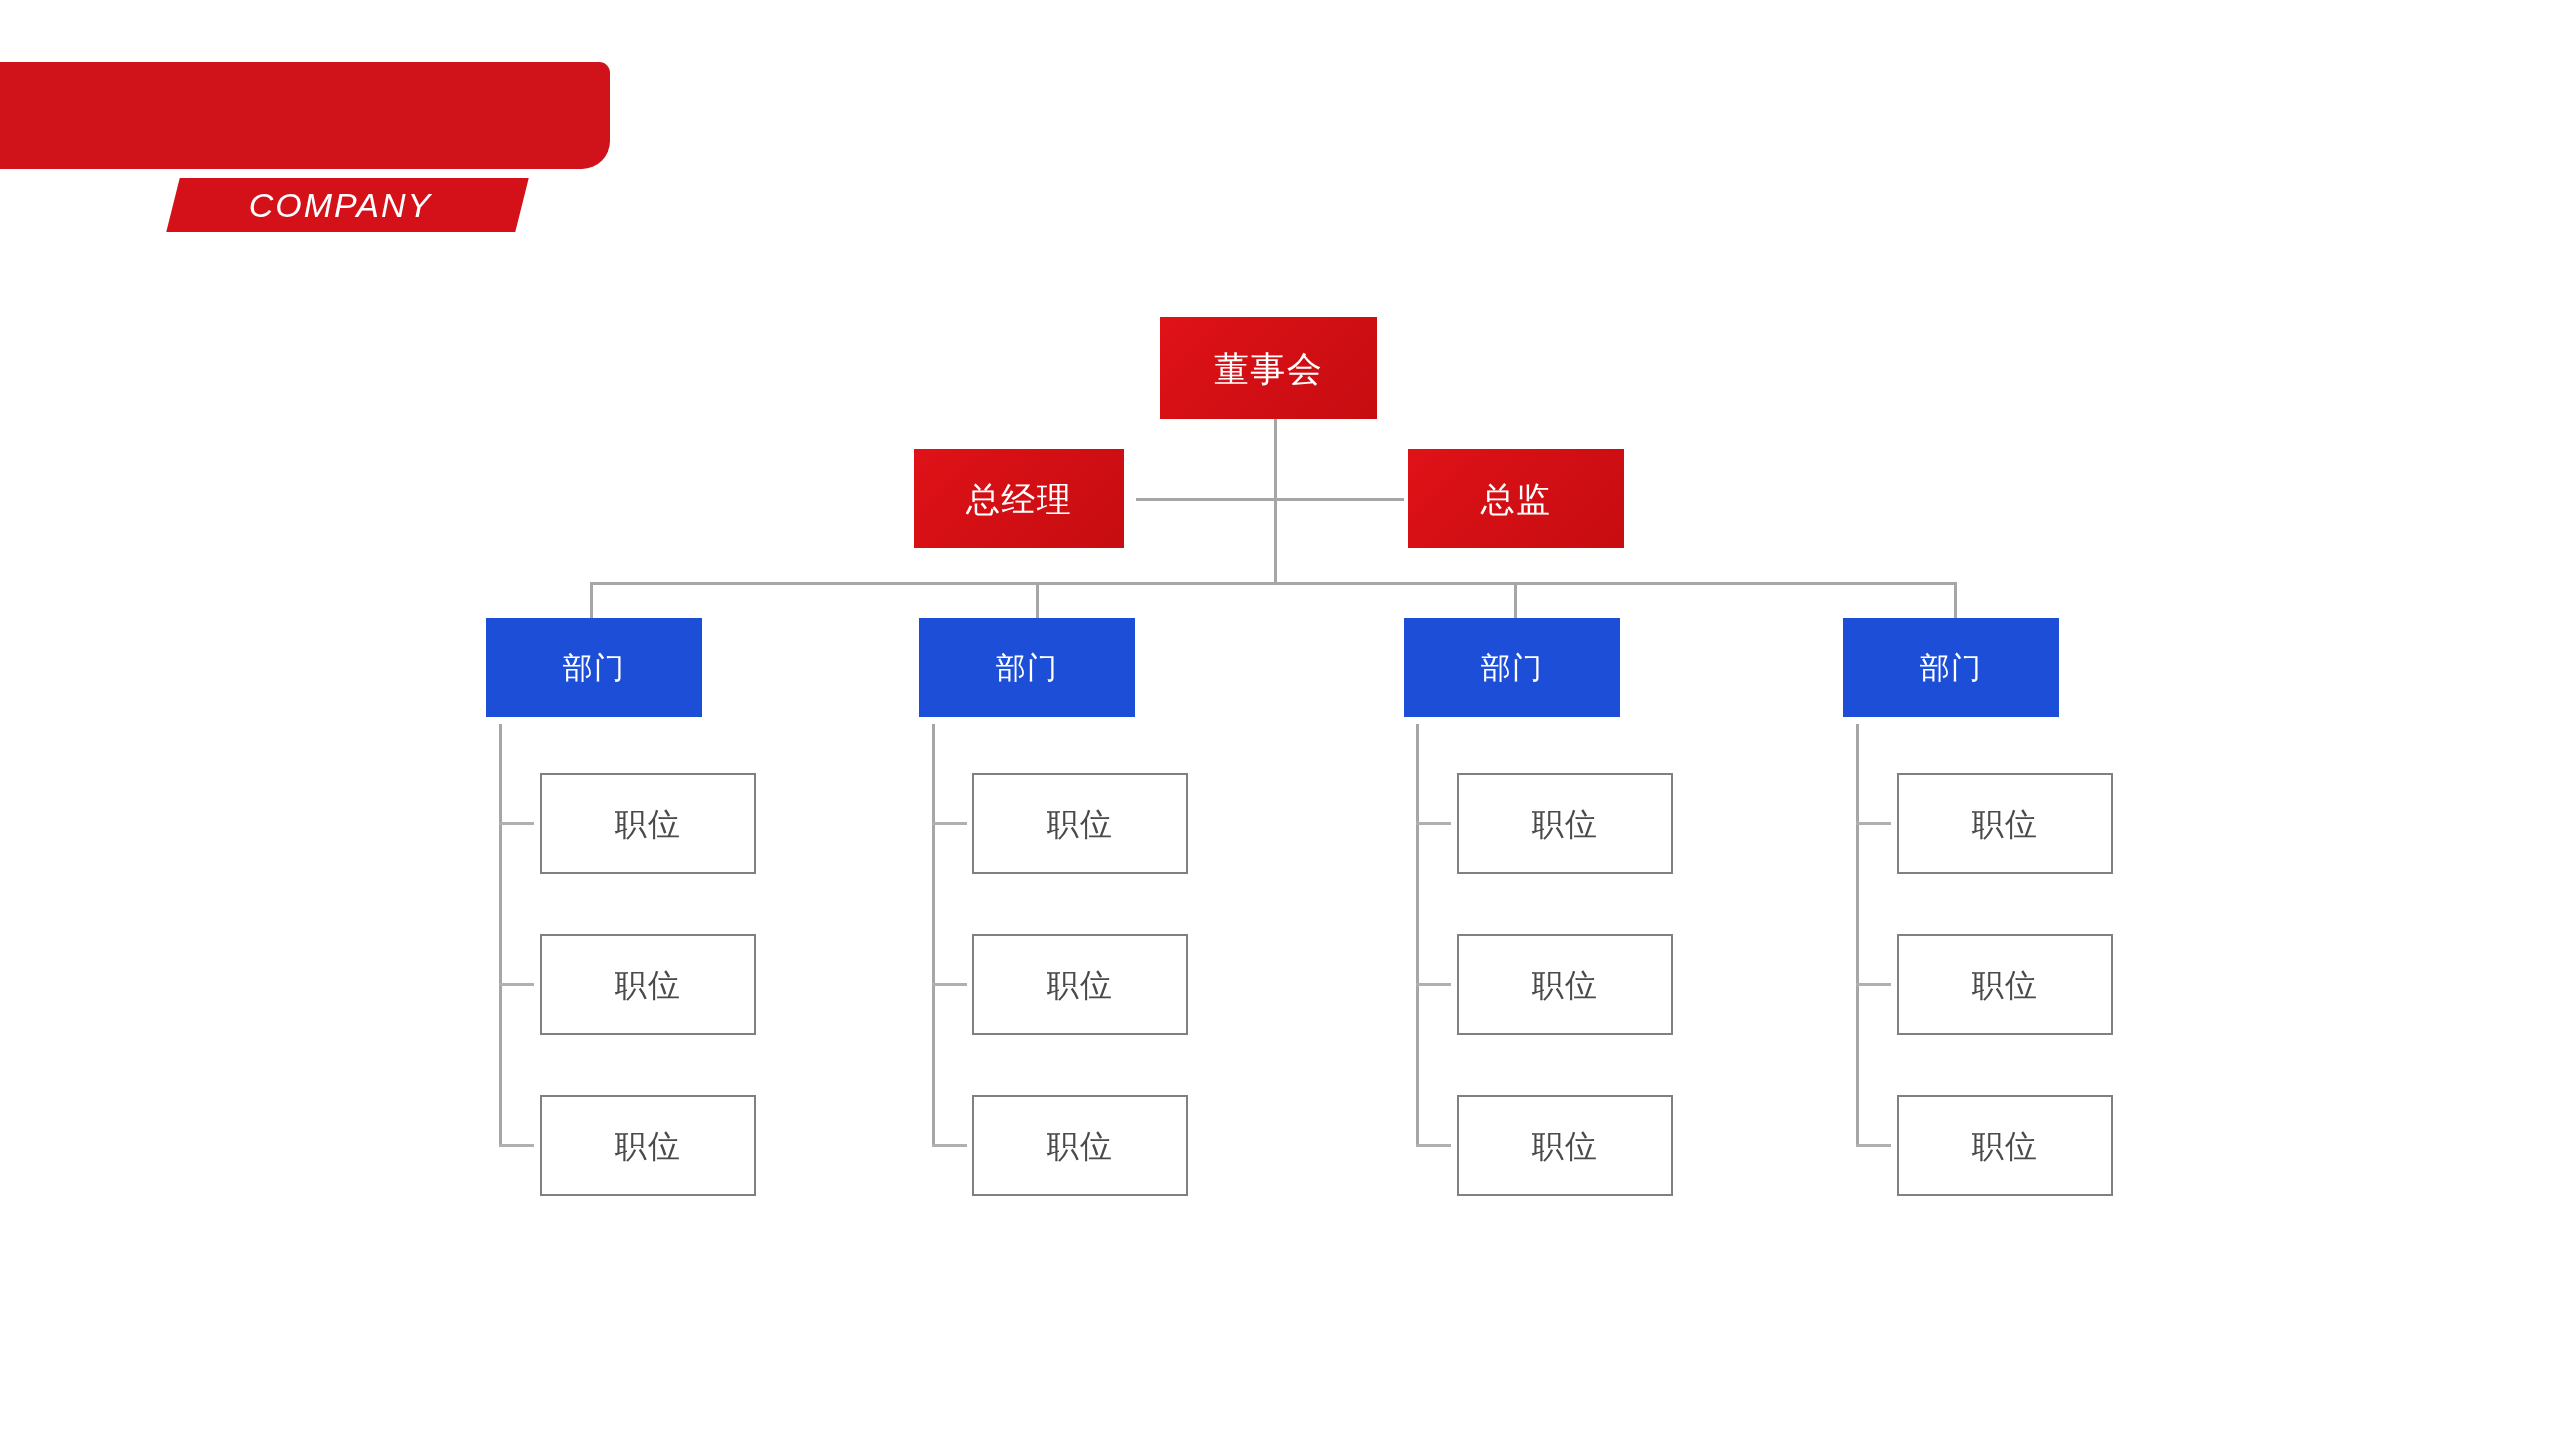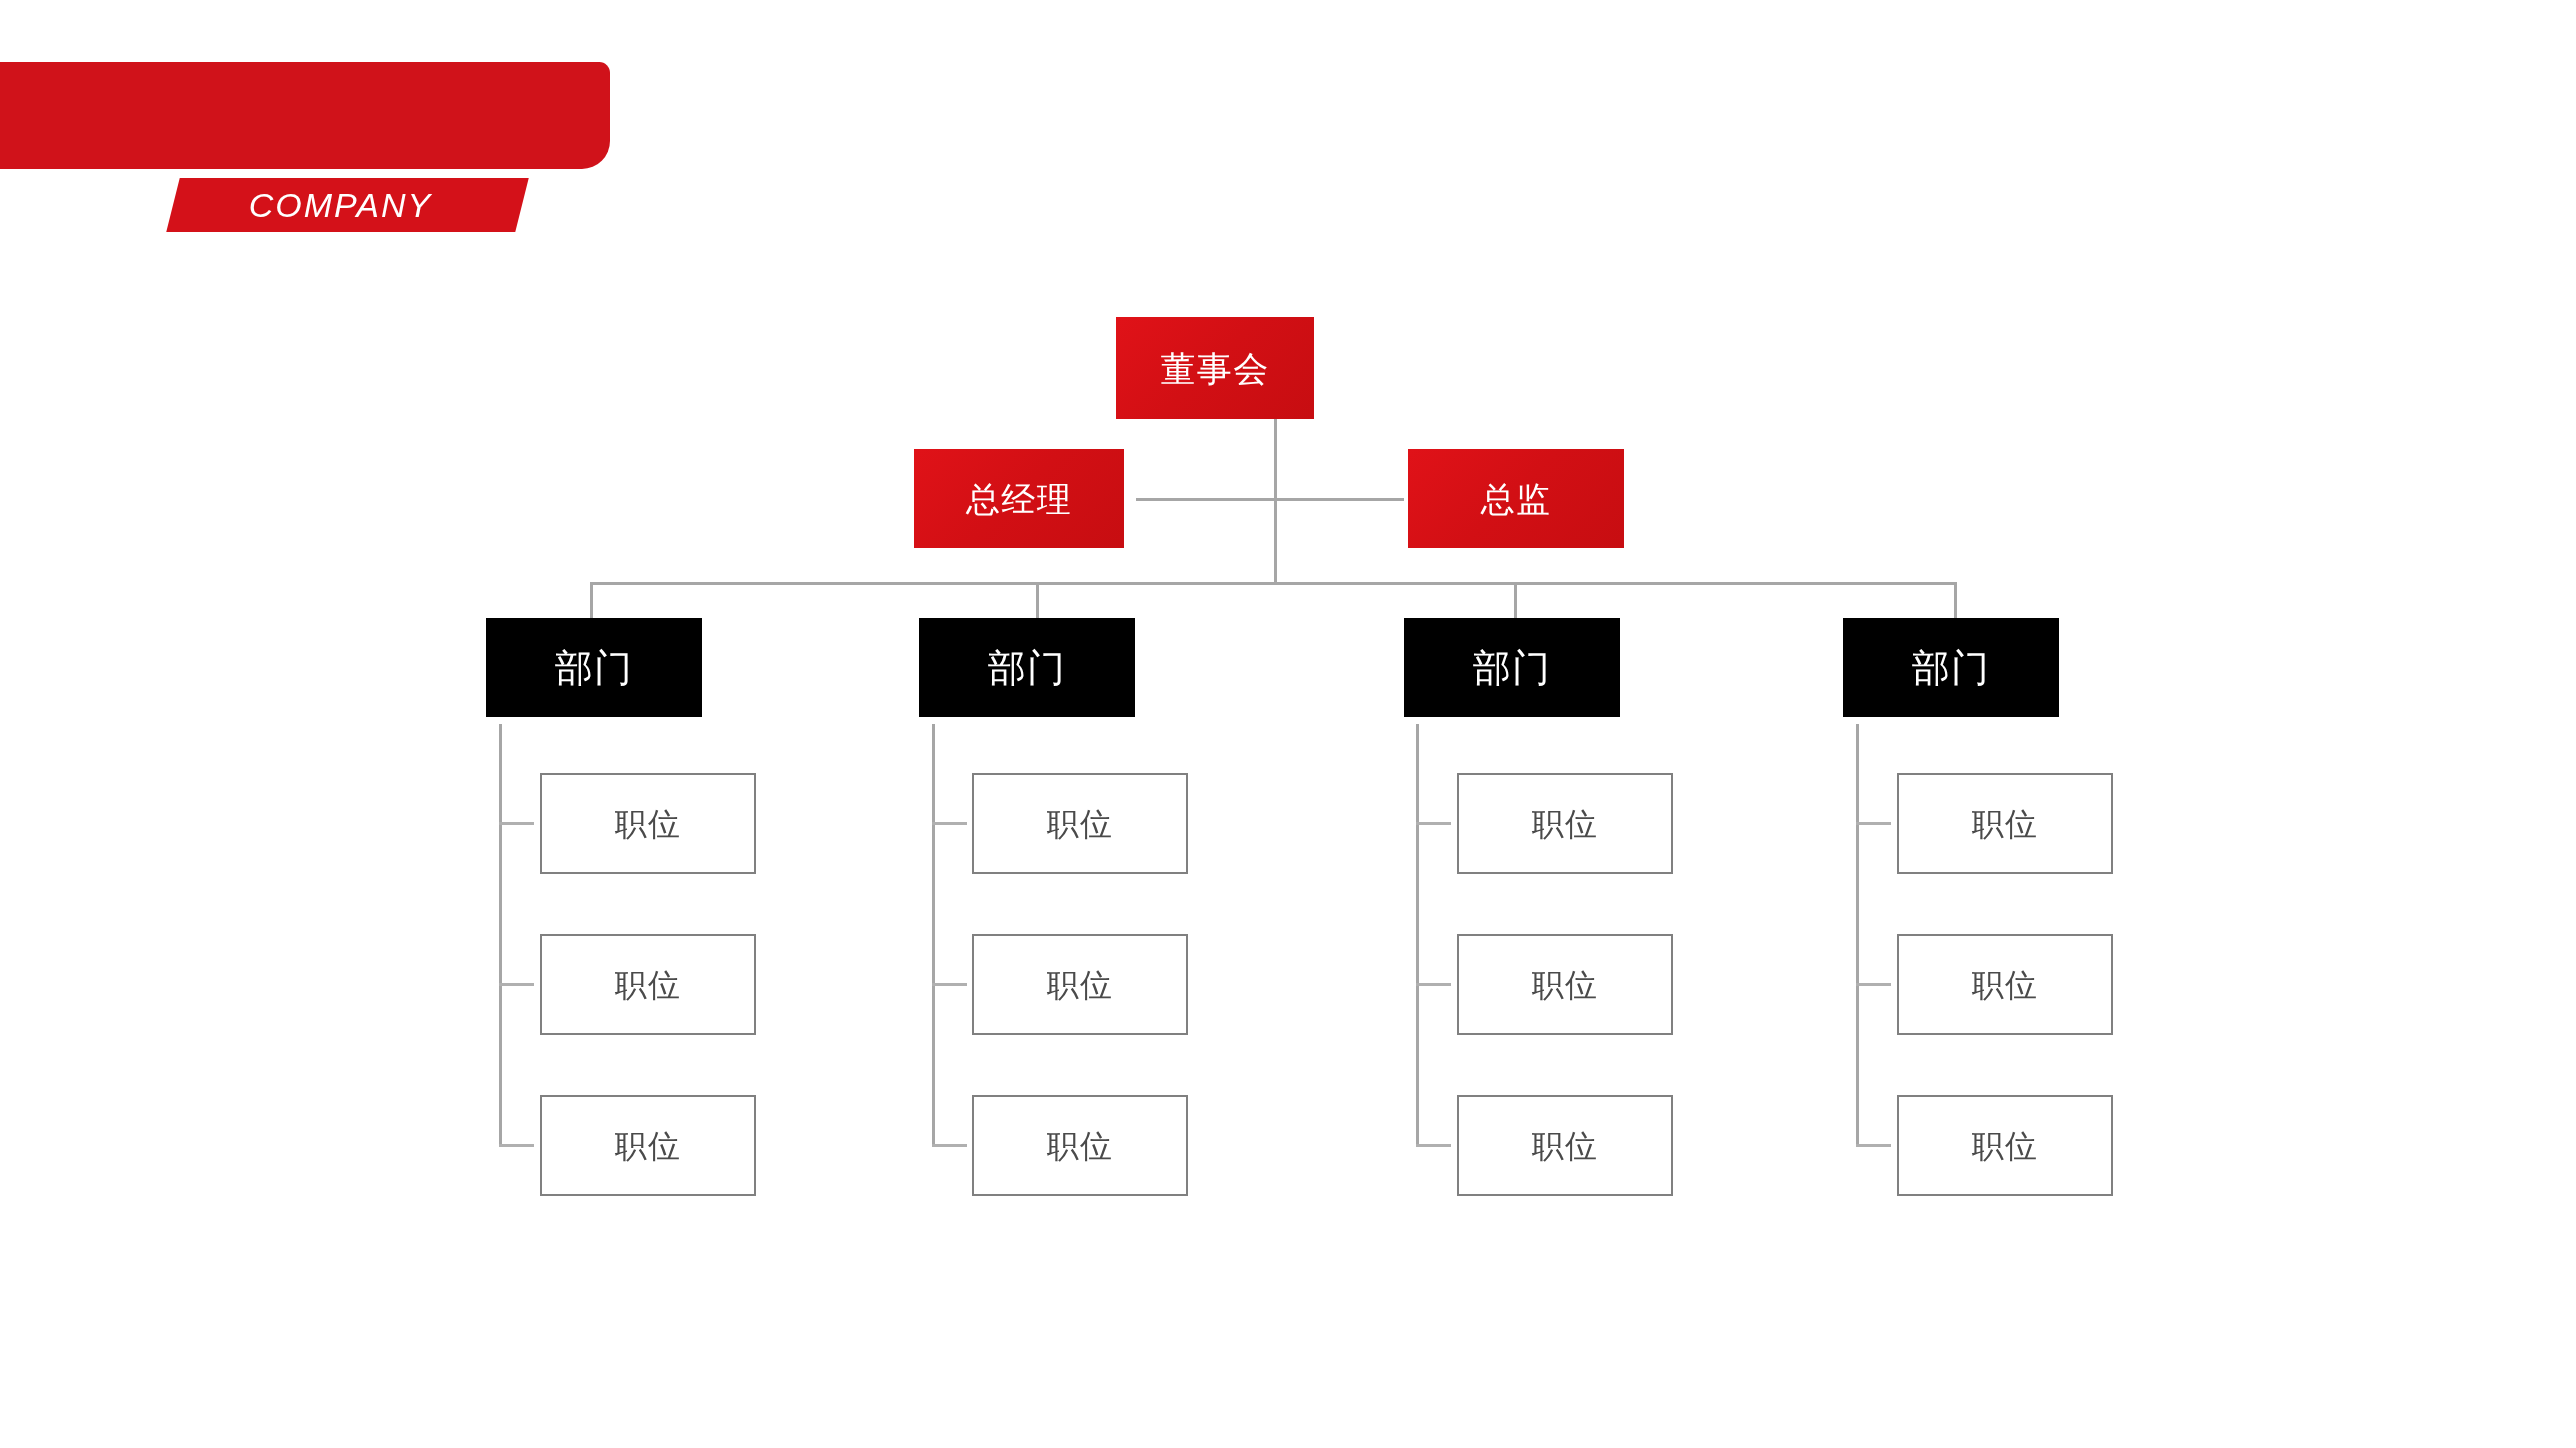--- a/index.html
+++ b/index.html
@@ -88,23 +88,23 @@
     color: #ffffff;
     font-size: 34px;
     font-weight: 400;
     letter-spacing: 1.3px;
   }
   .node-board {
     font-size: 35px;
   }
 
   .node-dept {
-    background: #000000;
+    background: #1d4ed8;
     color: #ffffff;
-    font-size: 38px;
+    font-size: 30px;
     font-weight: 400;
     letter-spacing: 1.3px;
   }
 
   .node-pos {
     background: #ffffff;
     border: 2px solid #808080;
     color: #4a4a4a;
     font-size: 32px;
     font-weight: 400;
@@ -170,18 +170,18 @@
 
   <div class="node node-dept" style="left:1843px; top:618px; width:216px; height:99px;">部门</div>
   <div class="ln ln-v" style="left:1856px; top:724px; height:421px;"></div>
   <div class="ln ln-stub" style="left:1856px; top:822px; width:35px;"></div>
   <div class="ln ln-stub" style="left:1856px; top:983px; width:35px;"></div>
   <div class="ln ln-stub" style="left:1856px; top:1144px; width:35px;"></div>
   <div class="node node-pos" style="left:1897px; top:773px; width:216px; height:101px;">职位</div>
   <div class="node node-pos" style="left:1897px; top:934px; width:216px; height:101px;">职位</div>
   <div class="node node-pos" style="left:1897px; top:1095px; width:216px; height:101px;">职位</div>
 
-  <div class="node node-exec node-board" style="left:1116px; top:317px; width:198px; height:102px;">董事会</div>
+  <div class="node node-exec node-board" style="left:1160px; top:317px; width:217px; height:102px;">董事会</div>
   <div class="node node-exec" style="left:914px; top:449px; width:210px; height:99px;">总经理</div>
   <div class="node node-exec" style="left:1408px; top:449px; width:216px; height:99px;">总监</div>
 
 </div>
 
 
 </body></html>

